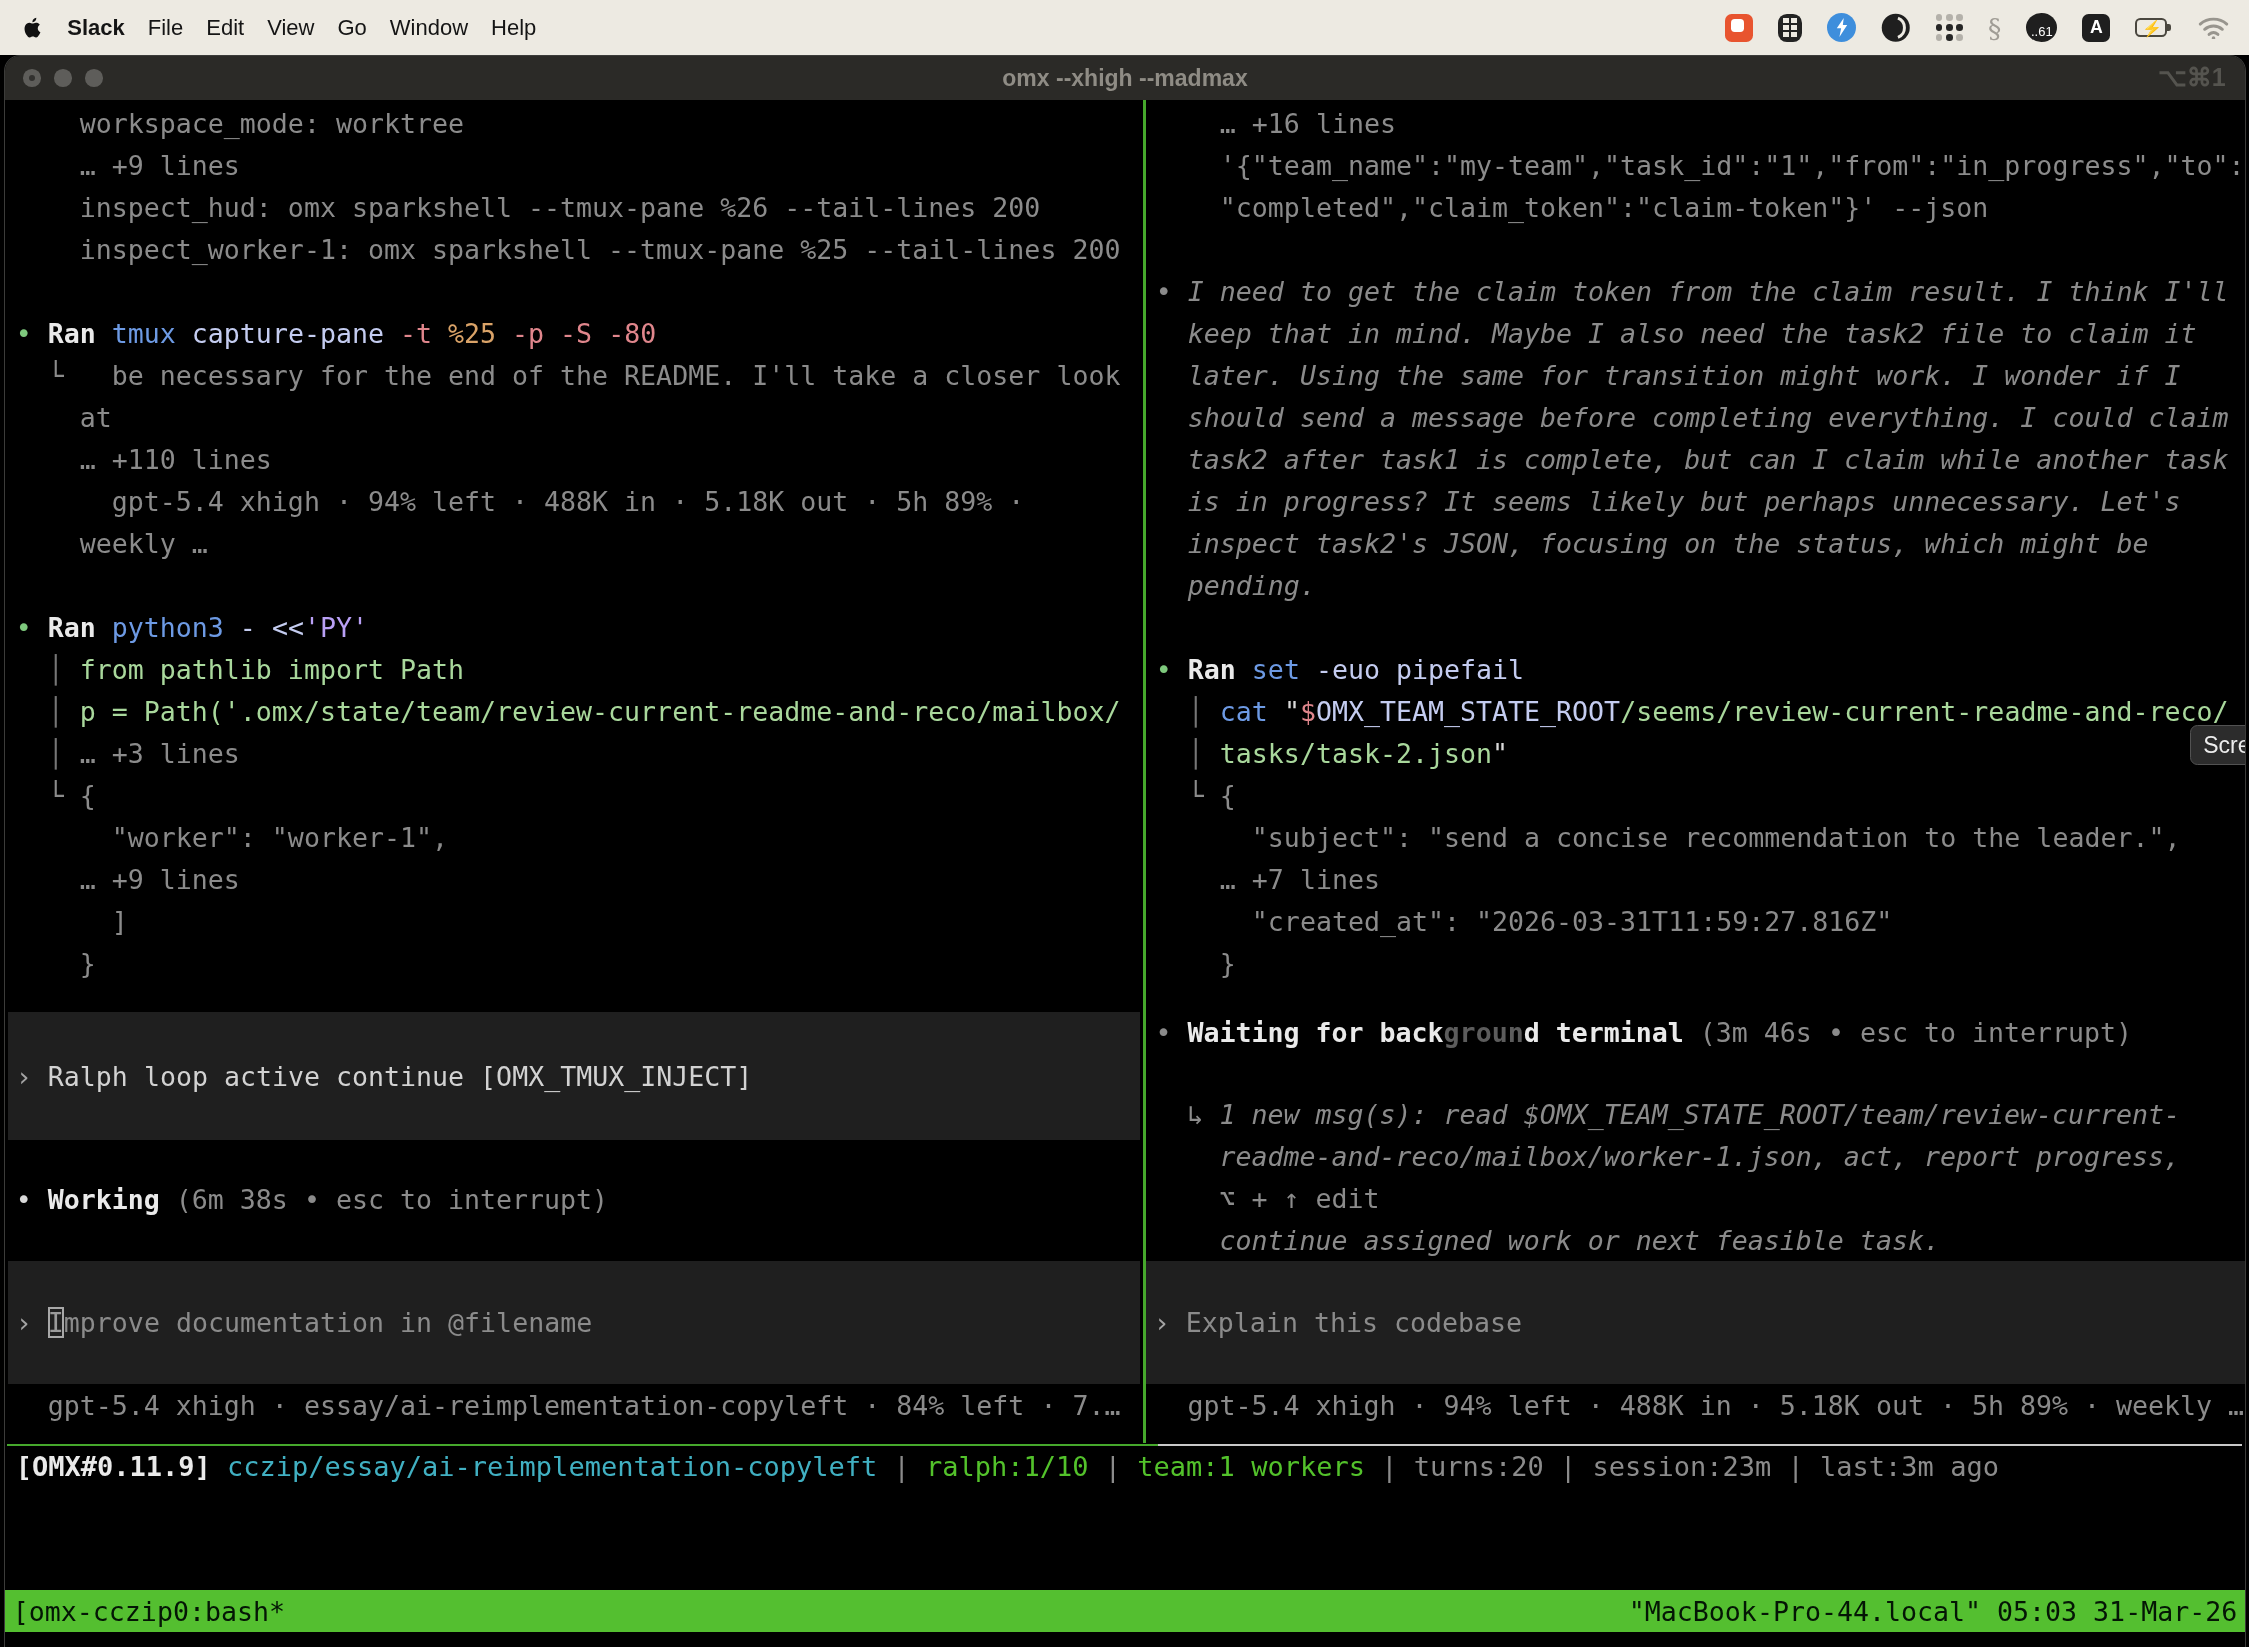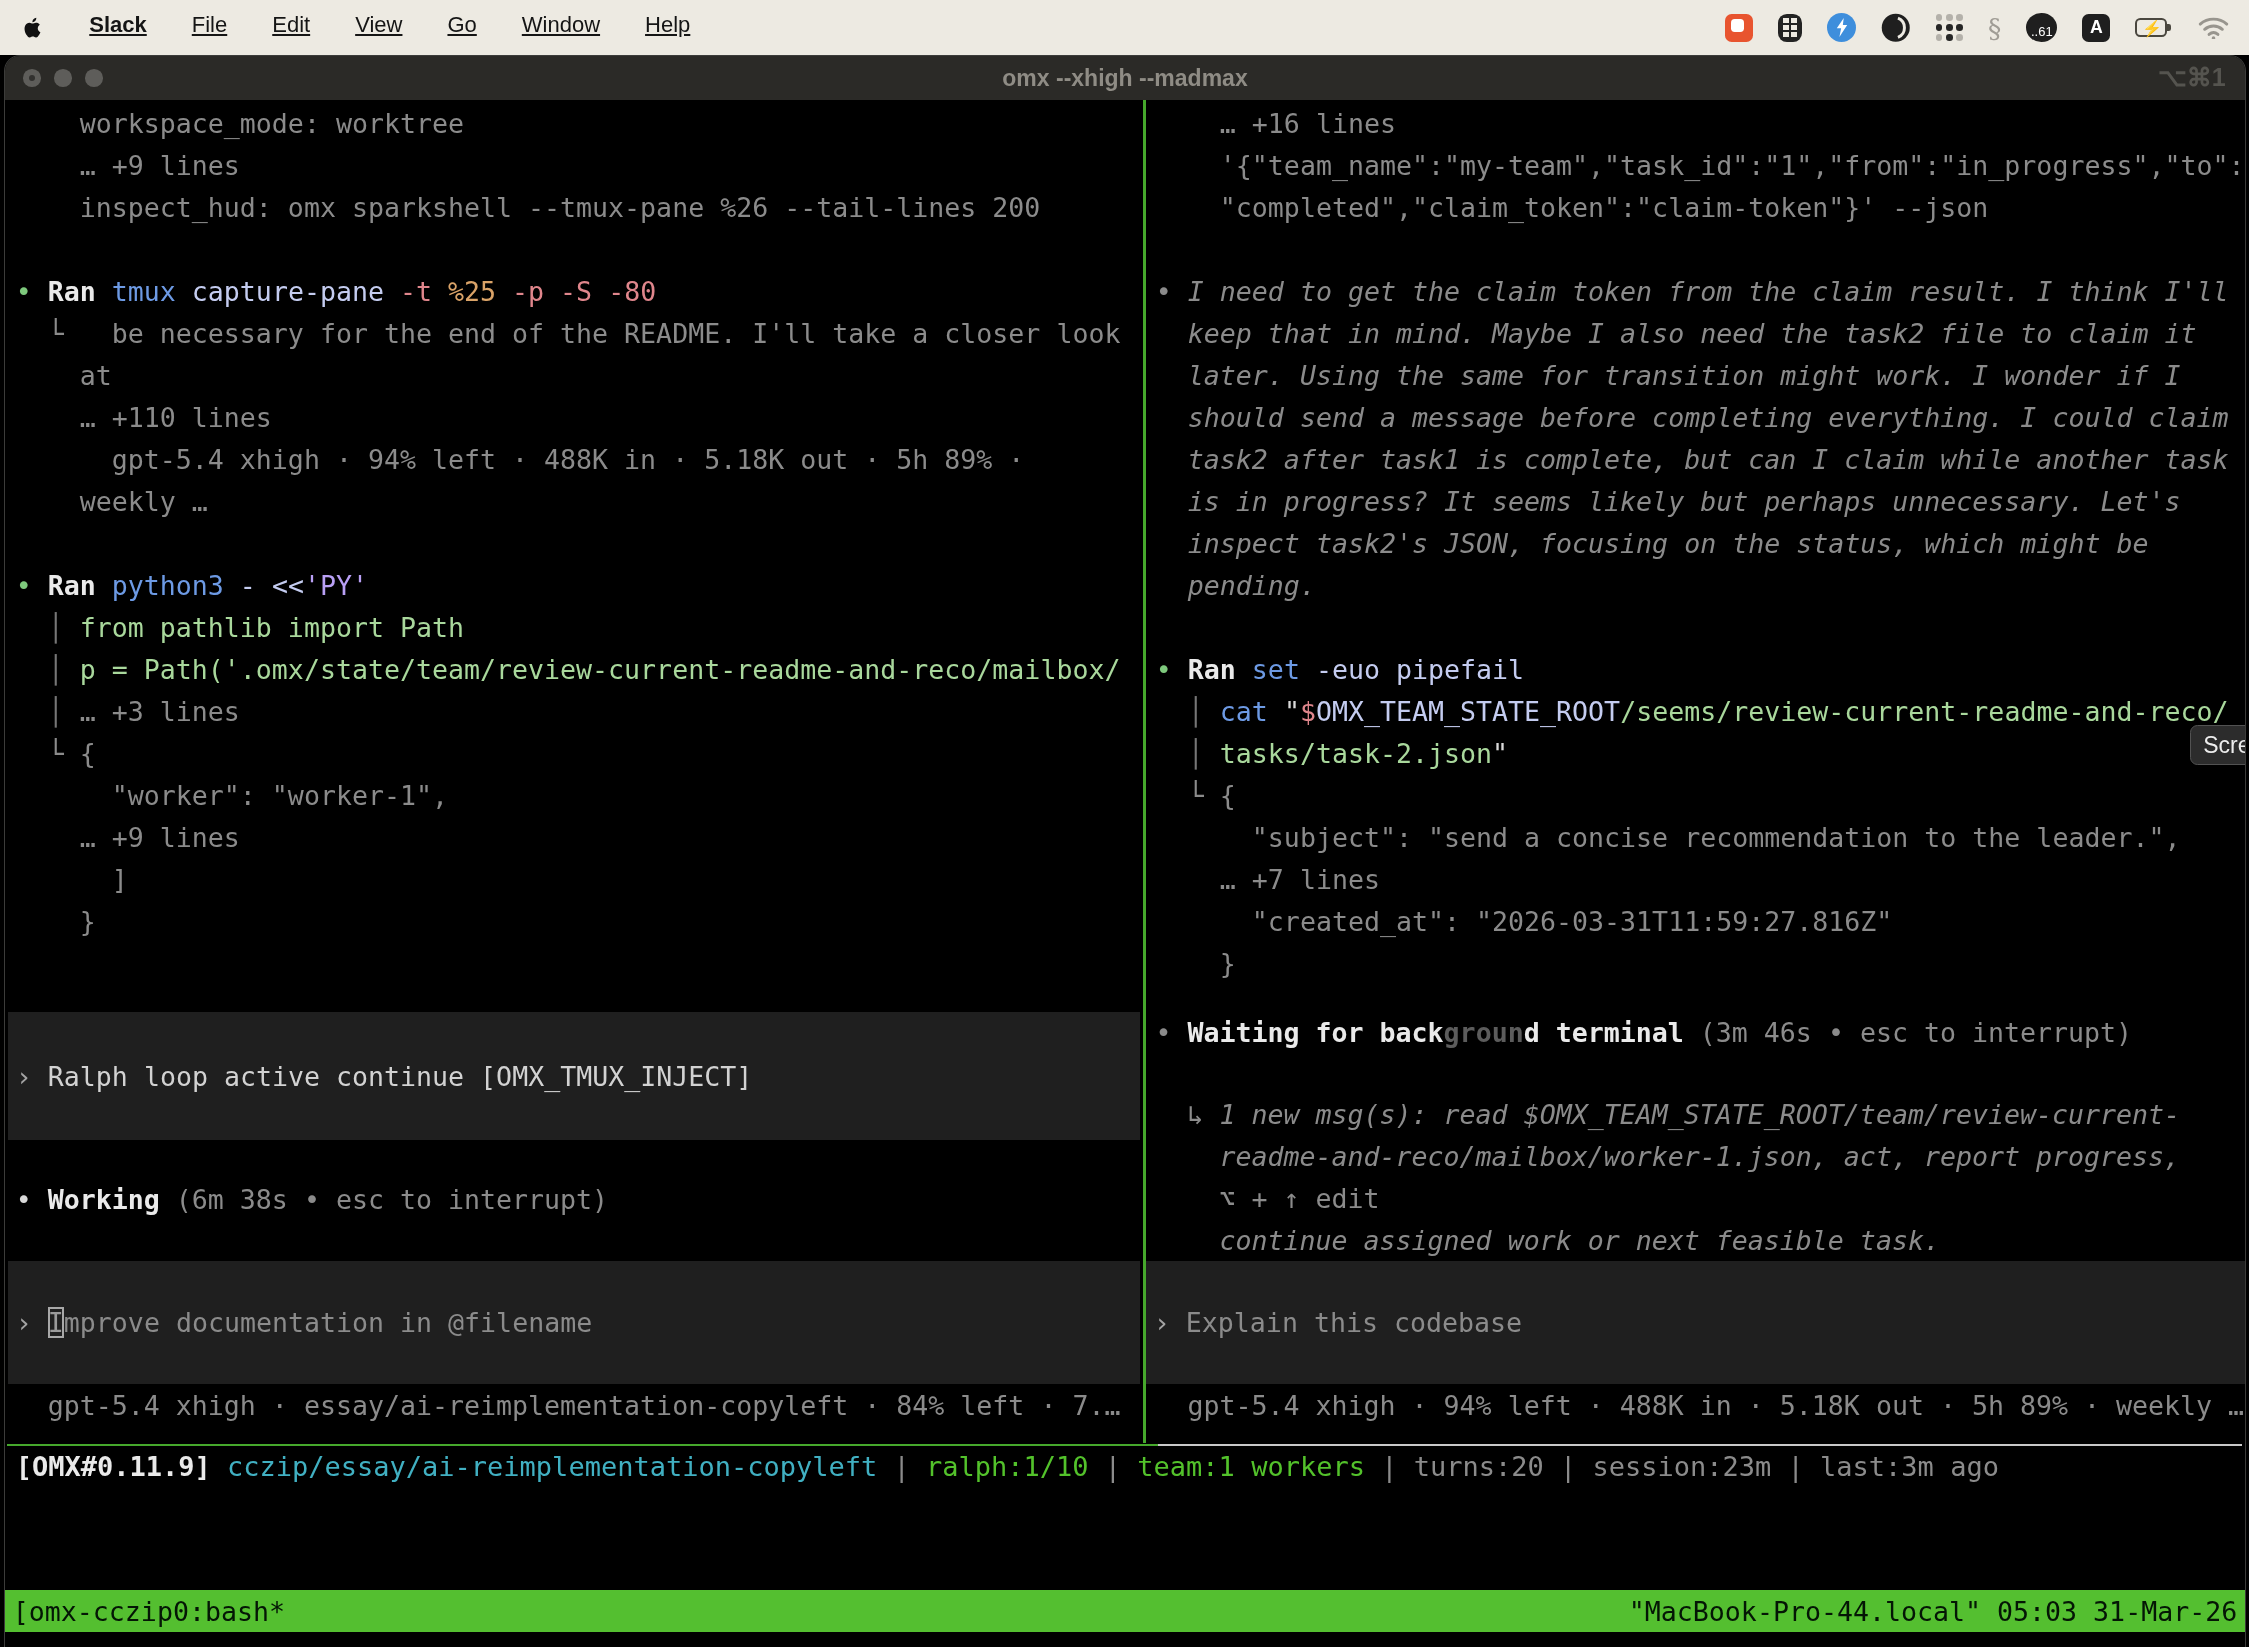--- a/index.html
+++ b/index.html
@@ -2,21 +2,21 @@
 <html style="font-size:11.8px"><head>
 <meta charset="utf-8">
 <style>
   html,body{margin:0;padding:0;background:#000;}
   #screen{position:relative;width:2250px;height:1648px;background:#000;overflow:hidden;
           font-family:"DejaVu Sans Mono",monospace;}
   
   .menubar{position:absolute;top:0;left:0;right:0;height:55px;background:#edeae2;
            display:flex;align-items:center;padding:0 20.7px;box-sizing:border-box;
            font-family:"Liberation Sans",sans-serif;font-size:22px;color:#151515;}
-  .menu-left{display:flex;align-items:flex-start;gap:45px;text-decoration:underline;}
+  .menu-left{display:flex;align-items:center;gap:23px;}
   .menu-app{font-weight:700;}
   .menu-right{margin-left:auto;display:flex;align-items:center;gap:25px;}
   .mb-icon{display:flex;align-items:center;justify-content:center;height:32px;}
   .icon-chat{width:28px;height:28px;background:#e8542f;border-radius:6.6px;position:relative;}
   .icon-chat::after{content:"";position:absolute;left:5.9px;top:5.2px;width:13.3px;height:13.3px;
                     background:#fff;border-radius:3.7px;}
   .icon-shield{width:23.6px;height:28px;background:#232323;border-radius:8.9px;
                display:grid;grid-template-columns:repeat(2,5.9px);grid-auto-rows:5.2px;gap:2.2px;
                align-content:center;justify-content:center;}
   .icon-shield i{background:#edeae2;display:block;}
@@ -169,20 +169,21 @@
         <span class="light"></span>
       </span>
       <span class="win-title">omx --xhigh --madmax</span>
       <span class="win-shortcut">⌥⌘1</span>
     </div>
 
     <div class="tlines" style="left:10.3px;top:47px;width:1125px;">
         <div class="line"><span class="st-g">    workspace_mode: worktree</span></div>
         <div class="line"><span class="st-g">    … +9 lines</span></div>
         <div class="line"><span class="st-g">    inspect_hud: omx sparkshell --tmux-pane %26 --tail-lines 200</span></div>
+        <div class="line"><span class="st-g">    inspect_worker-1: omx sparkshell --tmux-pane %25 --tail-lines 200</span></div>
         <div class="line"></div>
         <div class="line"><span class="st-bullet">• </span><span class="st-wb">Ran </span><span class="st-bl">tmux </span><span class="st-lv">capture-pane </span><span class="st-pk">-t </span><span class="st-or">%25 </span><span class="st-pk">-p </span><span class="st-pk">-S </span><span class="st-pk">-80</span></div>
         <div class="line"><span class="st-g">  └   be necessary for the end of the README. I'll take a closer look</span></div>
         <div class="line"><span class="st-g">    at</span></div>
         <div class="line"><span class="st-g">    … +110 lines</span></div>
         <div class="line"><span class="st-g">      gpt-5.4 xhigh · 94% left · 488K in · 5.18K out · 5h 89% ·</span></div>
         <div class="line"><span class="st-g">    weekly …</span></div>
         <div class="line"></div>
         <div class="line"><span class="st-bullet">• </span><span class="st-wb">Ran </span><span class="st-bl">python3 </span><span class="st-lv">- &lt;&lt;</span><span class="st-vi">'PY'</span></div>
         <div class="line"><span class="st-vert">  │ </span><span class="st-gn">from pathlib import Path</span></div>

